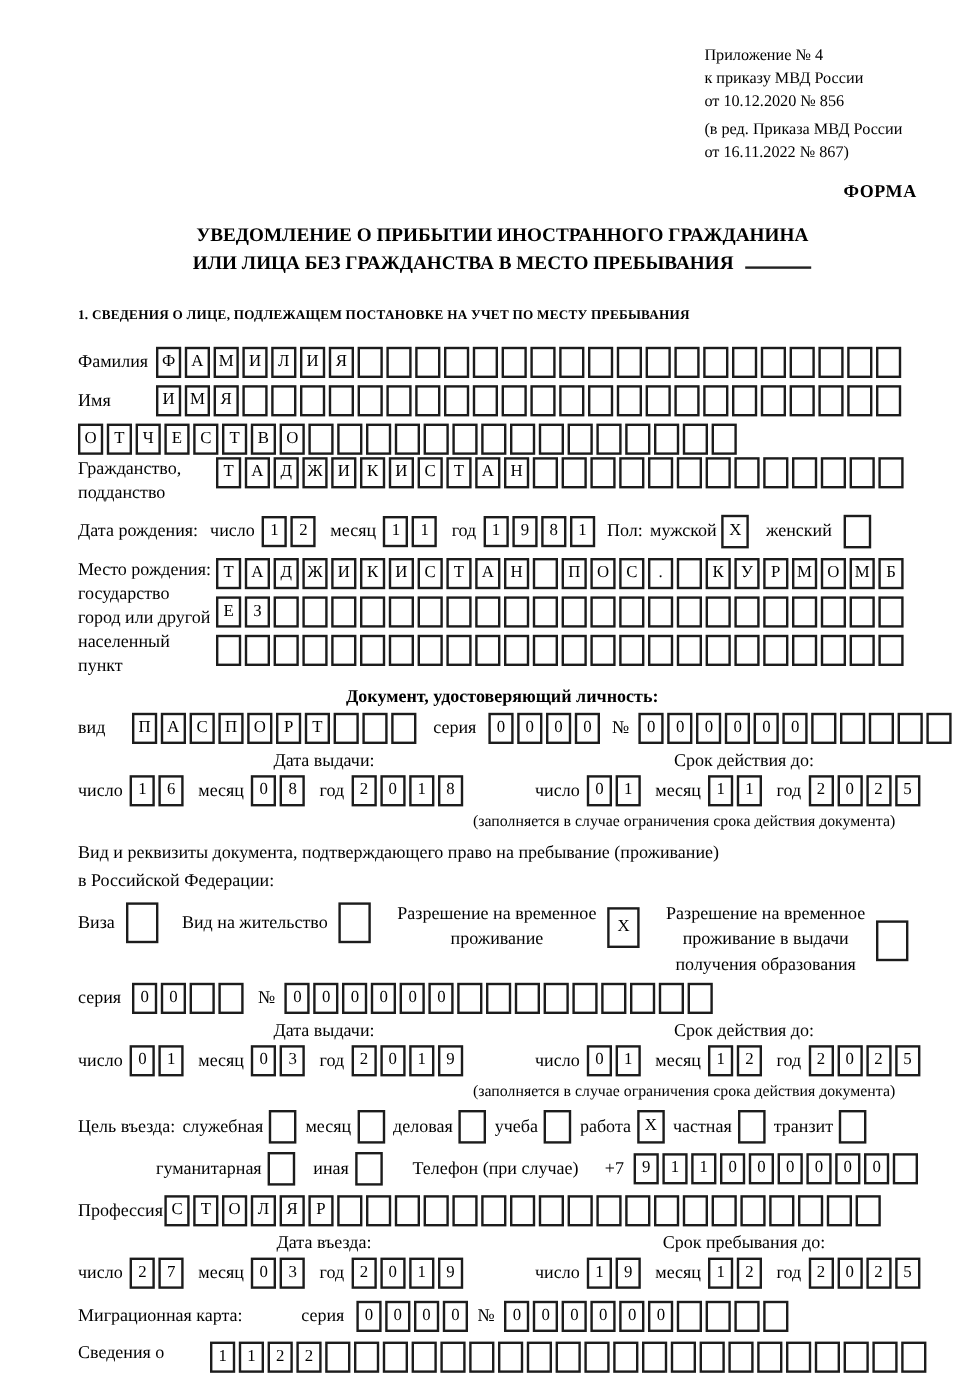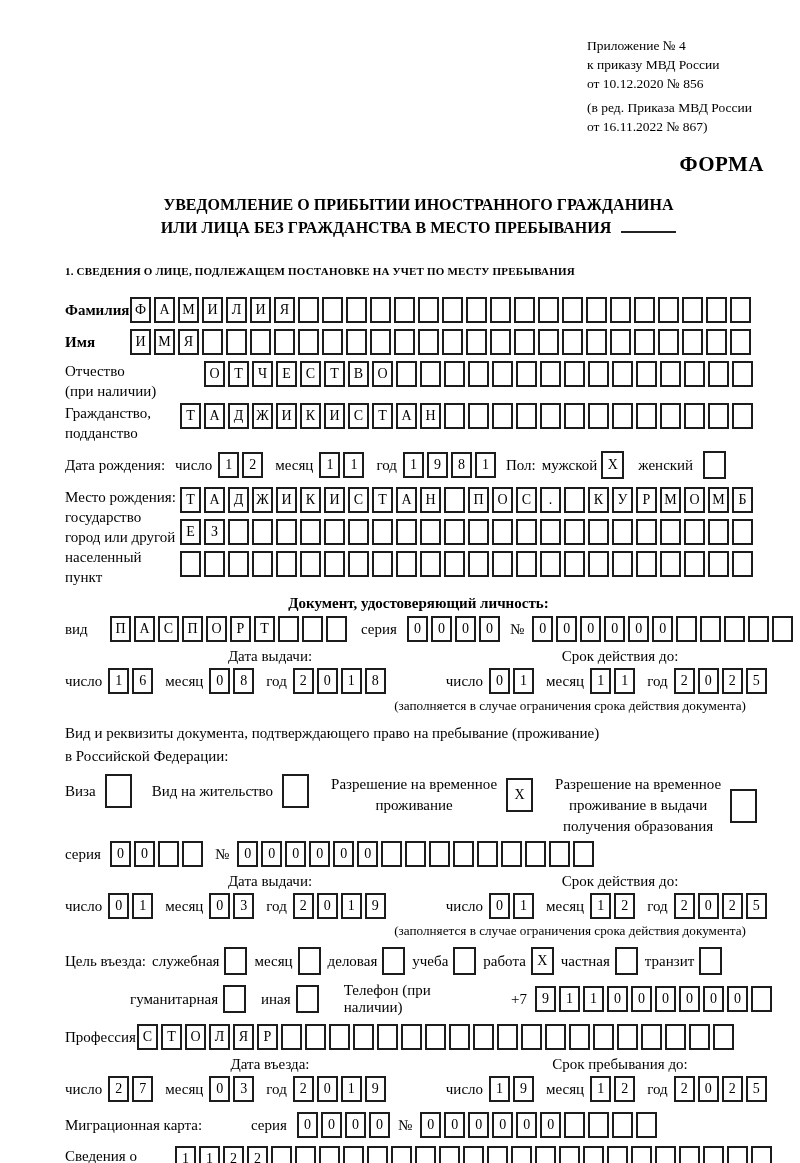--- a/index.html
+++ b/index.html
@@ -3,28 +3,28 @@
 <meta charset="utf-8">
 <style>
   html,body{margin:0;padding:0;background:#fff;}
   .page{
     width:800px;height:1163px;box-sizing:border-box;background:#fff;color:#000;
     font-family:"Liberation Serif","DejaVu Serif",serif;font-size:15px;
     padding:36px 28px 10px 65px;position:relative;overflow:hidden;
   }
   .appendix{margin-left:auto;width:185px;font-size:13.5px;line-height:19px;}
   .appendix .amend{margin-top:5px;}
-  .forma{font-weight:bold;text-align:right;margin:16px 8px 0 0;font-size:21px;letter-spacing:.5px;}
+  .forma{font-weight:bold;text-align:right;margin:16px 8px 0 0;font-size:15px;letter-spacing:.5px;}
   .title{font-weight:bold;text-align:center;font-size:16px;line-height:23px;margin-top:16px;}
   .blank-line{display:inline-block;width:55px;border-bottom:2px solid #222;height:14px;margin-left:10px;}
   .sec-head{font-weight:bold;font-size:11px;margin-top:26px;letter-spacing:.2px;}
   .row{display:flex;align-items:flex-start;margin-top:6px;}
   .lab{flex:none;line-height:26px;}
   .lab2{flex:none;line-height:20px;}
-  .w65{width:65px;font-weight:bold;} .w72{width:72px;} .w112{width:115px;} .w139{width:139px;} .w110{width:110px;} .w168{width:168px;}
+  .w65{width:65px;} .w72{width:72px;} .w112{width:115px;} .w139{width:139px;} .w110{width:110px;} .w168{width:168px;}
   .cells{display:inline-flex;gap:3px;flex:none;}
   .cell{
     width:17px;height:22px;border:2px solid #1c1c1c;flex:none;
     display:inline-flex;align-items:center;justify-content:center;
     font-size:14px;line-height:22px;background:#fff;
   }
   .cb{
     width:19px;height:24px;border:2px solid #1c1c1c;flex:none;
     display:inline-flex;align-items:center;justify-content:center;font-size:14px;background:#fff;
   }
@@ -129,24 +129,20 @@
         <span class="cell"></span>
         <span class="cell"></span>
         <span class="cell"></span>
         <span class="cell"></span>
         <span class="cell"></span>
         <span class="cell"></span>
       </span>
   </div>
 
   <div class="row">
-    <span class="lab2 w139">
-      <span style="display:block;">Отчество</span>
-      <span style="display:block;">(при наличии)</span>
-    </span>
     <span class="cells">
         <span class="cell">О</span>
         <span class="cell">Т</span>
         <span class="cell">Ч</span>
         <span class="cell">Е</span>
         <span class="cell">С</span>
         <span class="cell">Т</span>
         <span class="cell">В</span>
         <span class="cell">О</span>
         <span class="cell"></span>
@@ -541,21 +537,21 @@
 
   <div class="row" style="align-items:center;margin-left:65px;margin-top:7px;">
     <span class="pitem">
         <span class="plab">гуманитарная</span>
         <span class="cb"></span>
       </span>
     <span class="pitem" style="margin-left:8px;">
         <span class="plab">иная</span>
         <span class="cb"></span>
       </span>
-    <span class="phone-lab">Телефон (при наличии)</span>
+    <span class="phone-lab">Телефон (при случае)</span>
     <span style="margin:0 8px 0 14px;">+7</span>
     <span class="cells">
         <span class="cell">9</span>
         <span class="cell">1</span>
         <span class="cell">1</span>
         <span class="cell">0</span>
         <span class="cell">0</span>
         <span class="cell">0</span>
         <span class="cell">0</span>
         <span class="cell">0</span>

